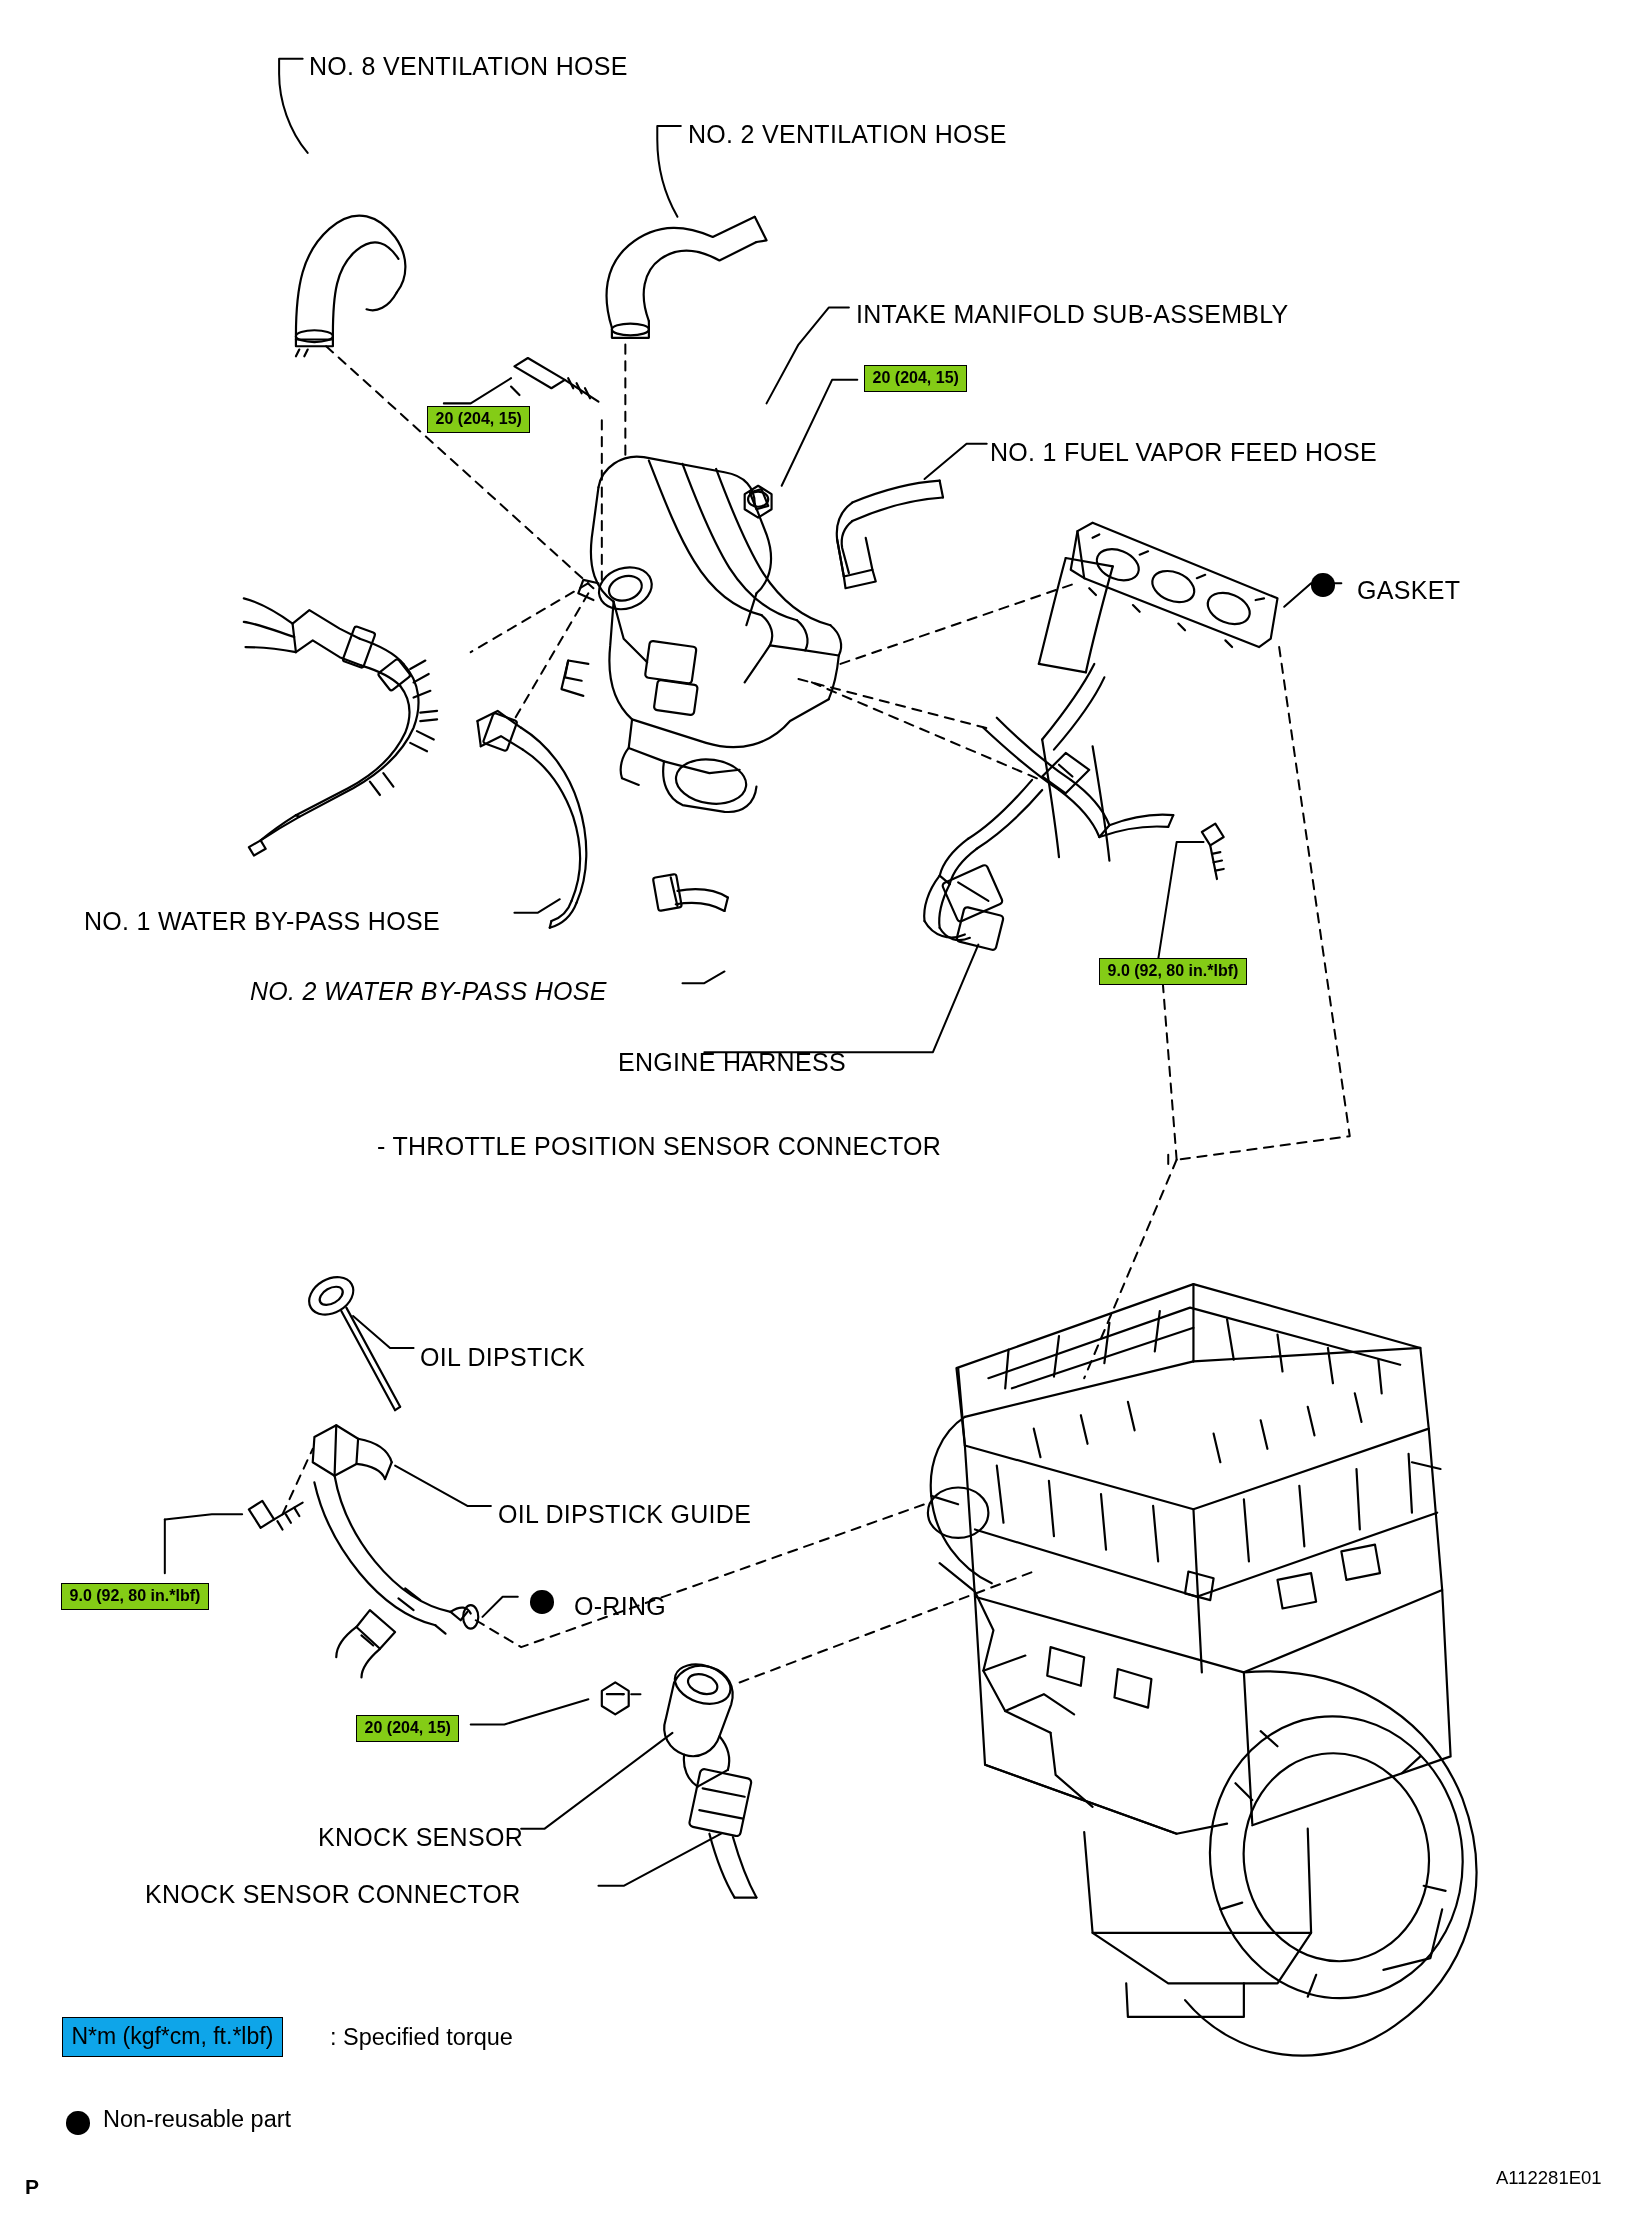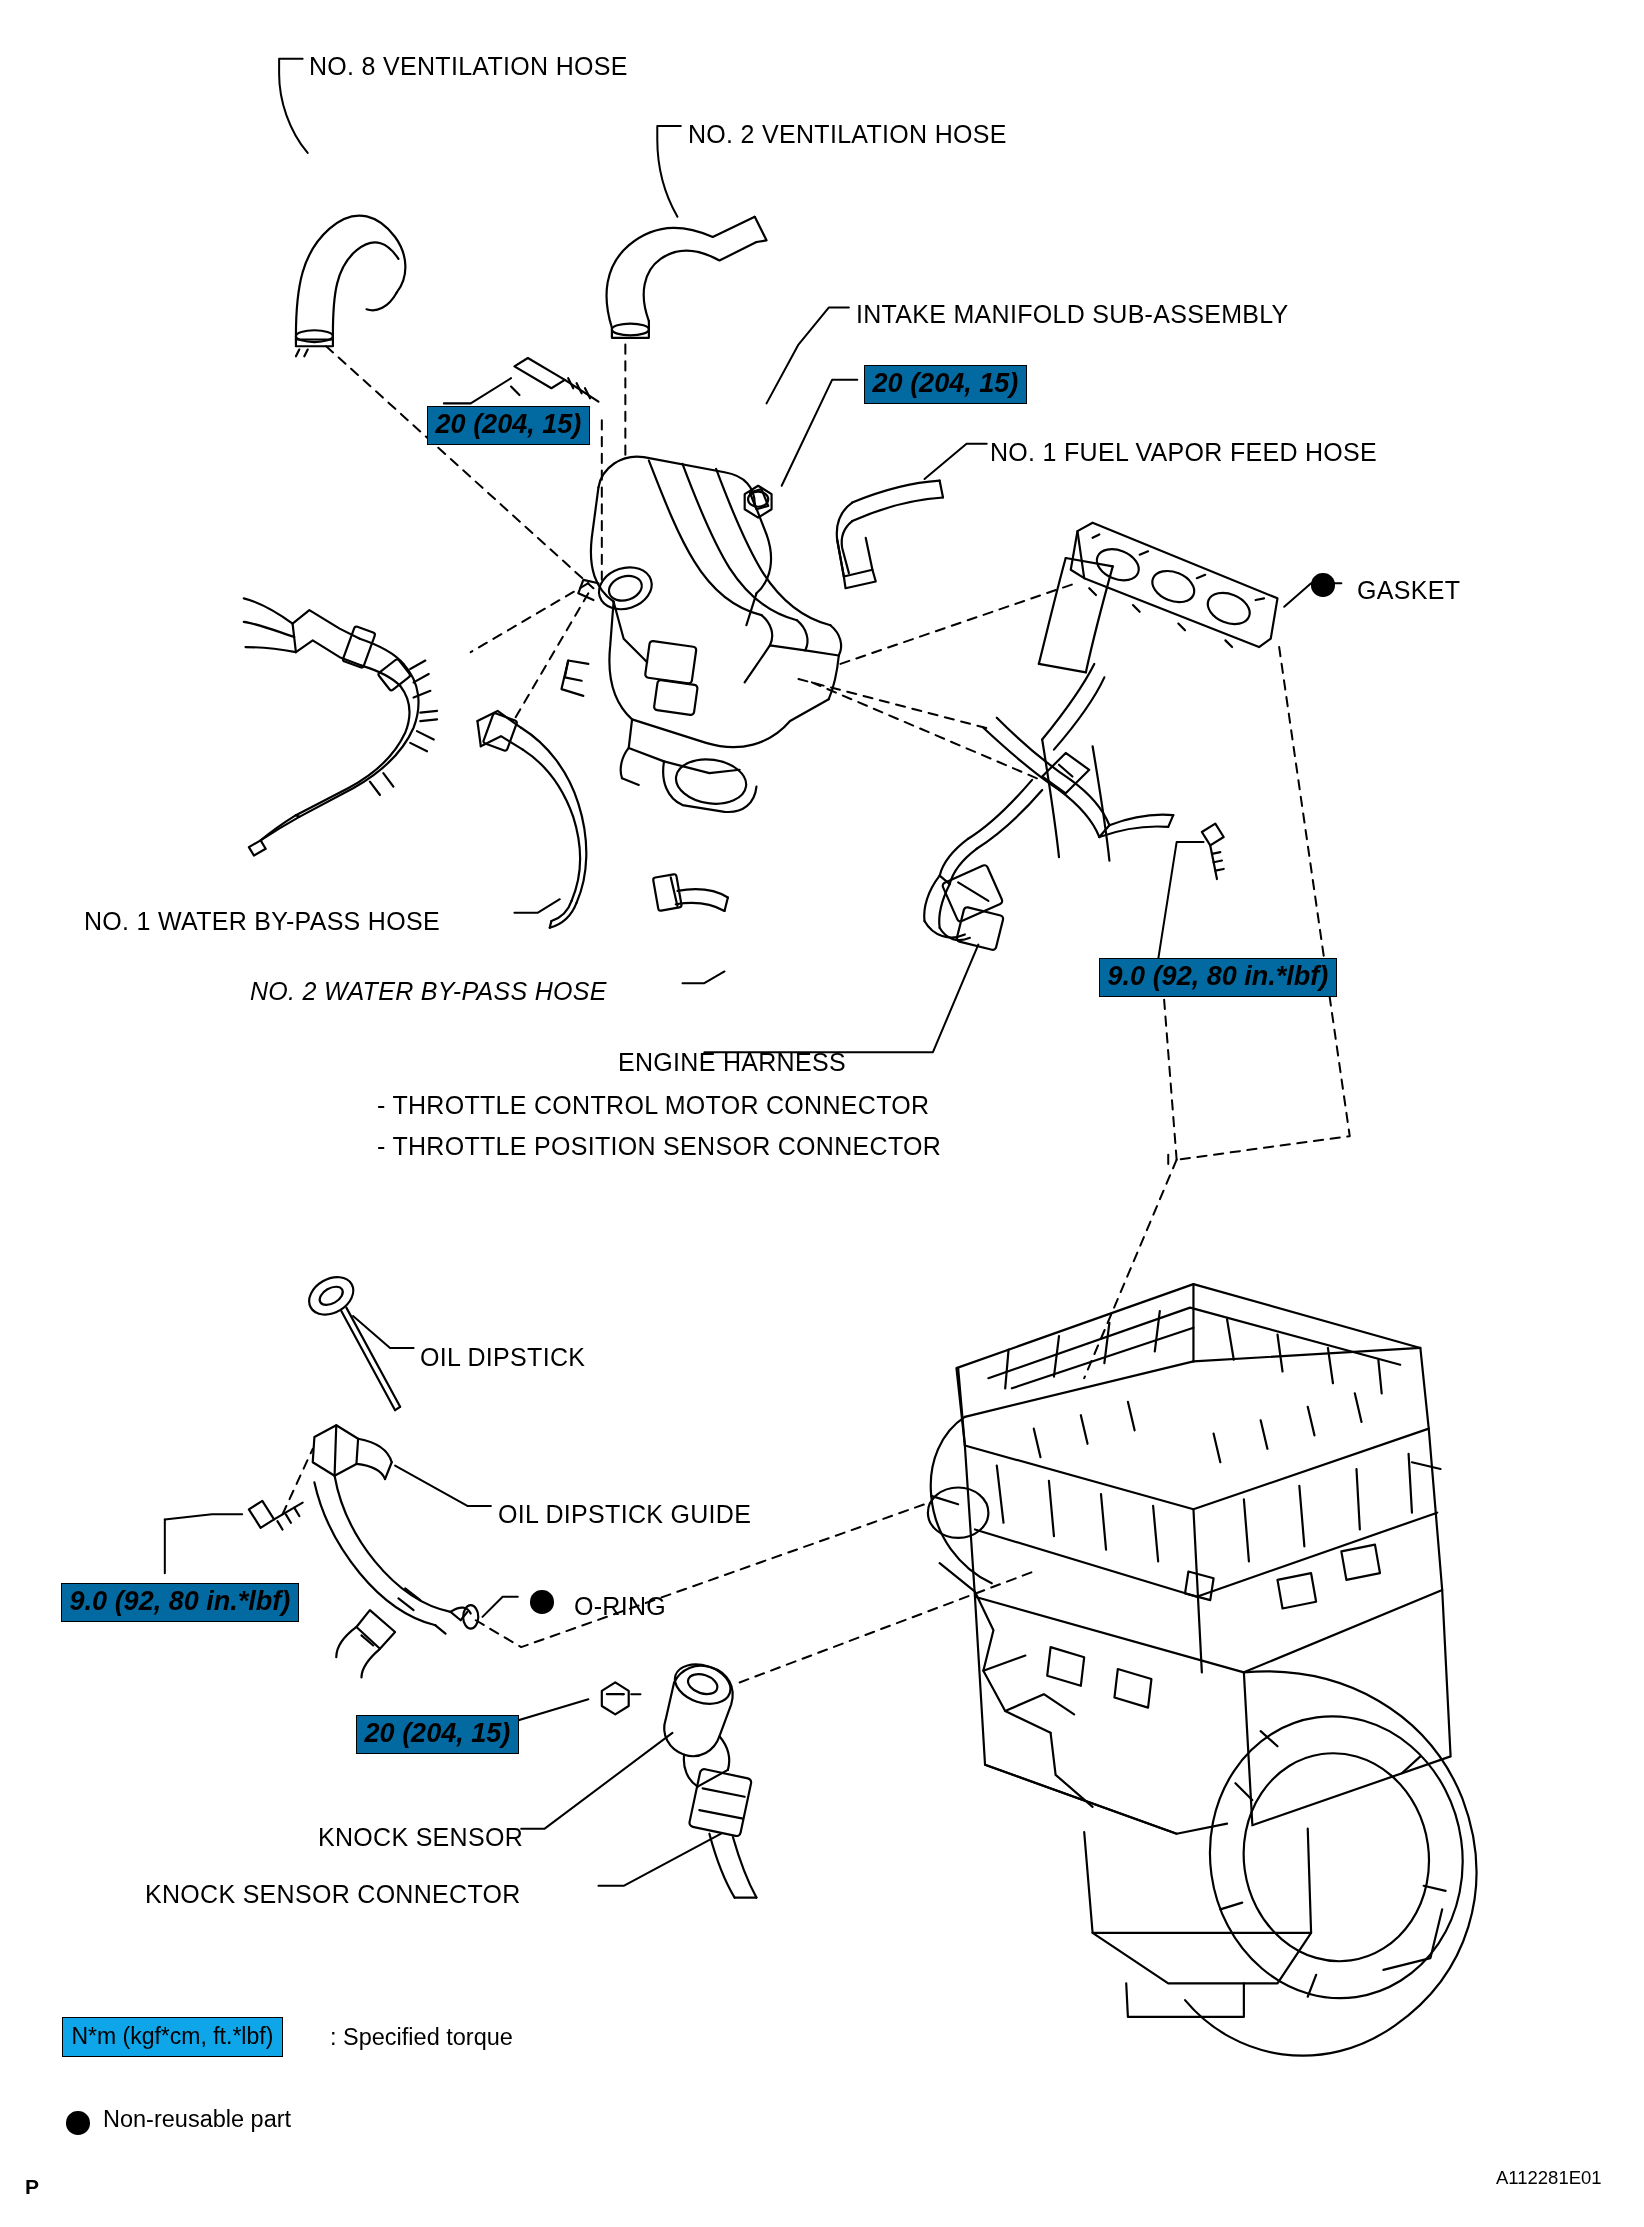--- a/index.html
+++ b/index.html
@@ -29,28 +29,27 @@
   }
   .lbl {
     position: absolute;
     font-size: 25px;
     letter-spacing: 0.3px;
     white-space: nowrap;
     line-height: 1.28;
   }
   .torque {
     position: absolute;
-    font-size: 27px;
+    font-size: 16px;
     font-weight: bold;
     white-space: nowrap;
     border: 1.7px solid #000;
     padding: 3.4px 7.6px 4.2px 7.6px;
-    background: #0369a1;
+    background: #84cc16;
     line-height: 1.1;
-    font-style: italic;
   }
   .legend-box {
     position: absolute;
     font-size: 23px;
     white-space: nowrap;
     border: 1.7px solid #000;
     padding: 5px 8.4px 5.9px 8.4px;
     background: #0ea5e9;
   }
   .legend-text {
@@ -402,21 +401,20 @@
   </svg>
 
   <div class="lbl" style="left:309px; top:50px;">NO. 8 VENTILATION HOSE</div>
   <div class="lbl" style="left:688px; top:118px;">NO. 2 VENTILATION HOSE</div>
   <div class="lbl" style="left:856px; top:298px;">INTAKE MANIFOLD SUB-ASSEMBLY</div>
   <div class="lbl" style="left:990px; top:436px;">NO. 1 FUEL VAPOR FEED HOSE</div>
   <div class="lbl" style="left:1357px; top:574px;">GASKET</div>
   <div class="lbl" style="left:84px; top:905px;">NO. 1 WATER BY-PASS HOSE</div>
   <div class="lbl" style="left:250px; top:975px;font-style:italic;">NO. 2 WATER BY-PASS HOSE</div>
   <div class="lbl" style="left:618px; top:1046px;">ENGINE HARNESS</div>
-  <div class="lbl" style="left:377px; top:1089px;">- THROTTLE CONTROL MOTOR CONNECTOR</div>
   <div class="lbl" style="left:377px; top:1130px;">- THROTTLE POSITION SENSOR CONNECTOR</div>
   <div class="lbl" style="left:420px; top:1341px;">OIL DIPSTICK</div>
   <div class="lbl" style="left:498px; top:1498px;">OIL DIPSTICK GUIDE</div>
   <div class="lbl" style="left:574px; top:1590px;">O-RING</div>
   <div class="lbl" style="left:318px; top:1821px;">KNOCK SENSOR</div>
   <div class="lbl" style="left:145px; top:1878px;">KNOCK SENSOR CONNECTOR</div>
 
   <div class="dot" style="left:1311px; top:573px;"></div>
   <div class="dot" style="left:530px; top:1590px;"></div>
 

